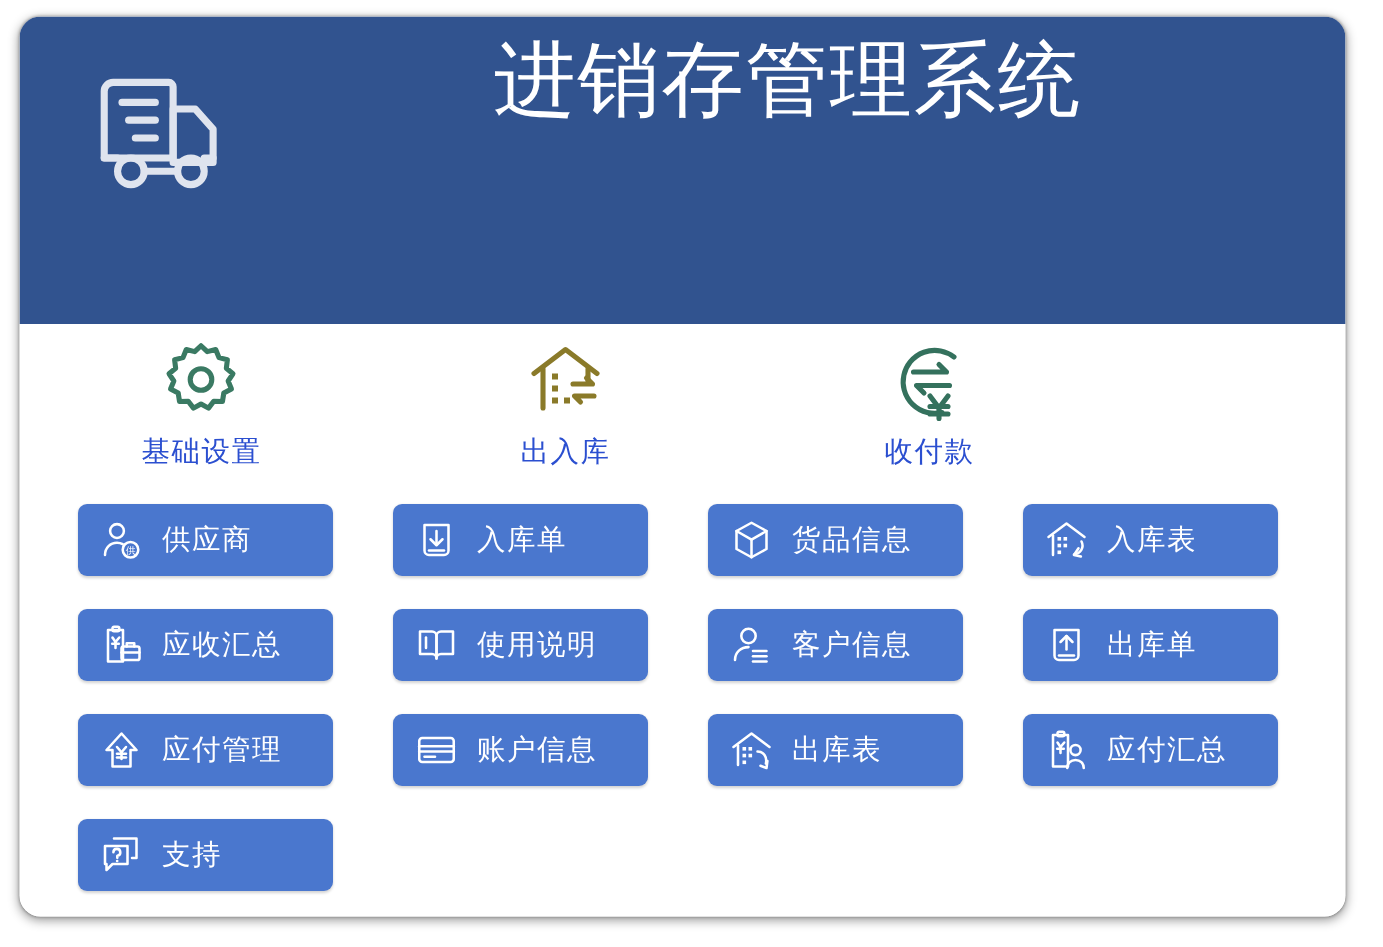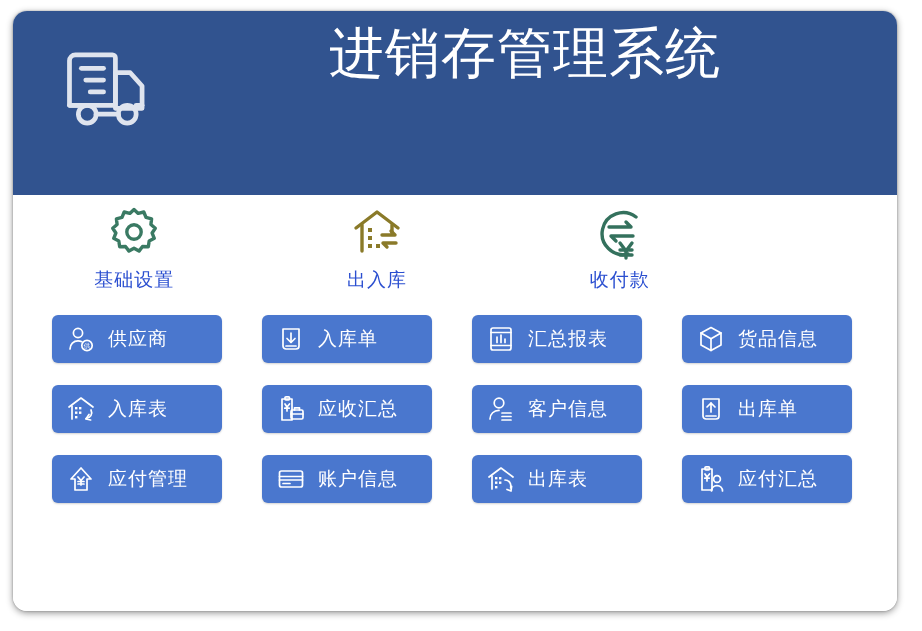--- a/index.html
+++ b/index.html
@@ -23,21 +23,21 @@
     height: 600px;
     background: #ffffff;
     border-radius: 14px;
     box-shadow: 0 2px 7px rgba(0,0,0,0.42), 0 0 2px rgba(0,0,0,0.30);
     overflow: hidden;
   }
 
   
   #header {
     position: relative;
-    height: 184px;
+    height: 205px;
     background: #31538f;
   }
   #header-truck-icon {
     position: absolute;
     left: 47px;
     top: 38px;
     width: 96px;
     height: 80px;
   }
   #header-text {
@@ -235,33 +235,20 @@
             <path d="M7 5h16v17a3 3 0 0 1-3 3H10a3 3 0 0 1-3-3z"></path>
             <line x1="15" y1="9" x2="15" y2="18"></line>
             <polyline points="11,14.5 15,18.5 19,14.5"></polyline>
             <line x1="10" y1="22" x2="20" y2="22"></line>
           </svg>
         </span>
         <span class="btn-label">入库单</span>
       </button>
 
 
-      <button class="grid-button">
-        <span class="btn-icon">
-          <svg viewBox="0 0 30 30" width="30" height="30" fill="none" stroke="#ffffff" stroke-width="1.7" stroke-linecap="round" stroke-linejoin="round">
-            <rect x="5" y="4" width="20" height="22" rx="2"></rect>
-            <line x1="5" y1="8.5" x2="25" y2="8.5"></line>
-            <line x1="5" y1="21.5" x2="25" y2="21.5"></line>
-            <line x1="11" y1="18.5" x2="11" y2="13"></line>
-            <line x1="15" y1="18.5" x2="15" y2="11"></line>
-            <line x1="19" y1="18.5" x2="19" y2="15"></line>
-          </svg>
-        </span>
-        <span class="btn-label">汇总报表</span>
-      </button>
 
       <button class="grid-button">
         <span class="btn-icon">
           <svg viewBox="0 0 30 30" width="30" height="30" fill="none" stroke="#ffffff" stroke-width="1.7" stroke-linecap="round" stroke-linejoin="round">
             <path d="M15 3.5l10 5.5v12l-10 5.5L5 21V9z"></path>
             <polyline points="5,9 15,14.8 25,9"></polyline>
             <line x1="15" y1="14.8" x2="15" y2="26.5"></line>
           </svg>
         </span>
         <span class="btn-label">货品信息</span>
@@ -294,20 +281,30 @@
             <line x1="11" y1="13" x2="11" y2="17"></line>
             <line x1="8.8" y1="14.2" x2="13.2" y2="14.2"></line>
             <rect x="15" y="16" width="12" height="9" rx="1.4"></rect>
             <path d="M18.5 16v-2.2h5V16"></path>
             <line x1="15" y1="20" x2="27" y2="20"></line>
           </svg>
         </span>
         <span class="btn-label">应收汇总</span>
       </button>
 
+      <button class="grid-button">
+        <span class="btn-icon">
+          <svg viewBox="0 0 30 30" width="30" height="30" fill="none" stroke="#ffffff" stroke-width="1.7" stroke-linecap="round" stroke-linejoin="round">
+            <path d="M4 6h8a3 3 0 0 1 3 3v15a3 3 0 0 0-3-3H4z"></path>
+            <path d="M26 6h-8a3 3 0 0 0-3 3v15a3 3 0 0 1 3-3h8z"></path>
+            <line x1="8" y1="10" x2="8" y2="17"></line>
+          </svg>
+        </span>
+        <span class="btn-label">使用说明</span>
+      </button>
 
       <button class="grid-button">
         <span class="btn-icon">
           <svg viewBox="0 0 30 30" width="30" height="30" fill="none" stroke="#ffffff" stroke-width="1.7" stroke-linecap="round" stroke-linejoin="round">
             <circle cx="13" cy="9" r="4.8"></circle>
             <path d="M4 25c0-5.2 4-8.6 9-8.6"></path>
             <line x1="16" y1="19" x2="25" y2="19"></line>
             <line x1="16" y1="22.5" x2="25" y2="22.5"></line>
             <line x1="16" y1="26" x2="25" y2="26"></line>
           </svg>
@@ -380,16 +377,27 @@
             <line x1="13.5" y1="10" x2="11" y2="13"></line>
             <line x1="11" y1="13" x2="11" y2="17"></line>
             <line x1="8.8" y1="14.2" x2="13.2" y2="14.2"></line>
             <circle cx="21" cy="15" r="3.4"></circle>
             <path d="M15.5 27c0-3.2 2.4-5.4 5.5-5.4s5.5 2.2 5.5 5.4"></path>
           </svg>
         </span>
         <span class="btn-label">应付汇总</span>
       </button>
 
+      <button class="grid-button">
+        <span class="btn-icon">
+          <svg viewBox="0 0 30 30" width="30" height="30" fill="none" stroke="#ffffff" stroke-width="1.7" stroke-linecap="round" stroke-linejoin="round">
+            <path d="M10 4h15v13h-3"></path>
+            <path d="M4 9h15v12H9l-4 4v-4H4z"></path>
+            <path d="M9.6 13.2a2.3 2.3 0 1 1 2.6 2.3v1.4"></path>
+            <circle cx="12.1" cy="19" r="0.9" fill="#ffffff" stroke="none"></circle>
+          </svg>
+        </span>
+        <span class="btn-label">支持</span>
+      </button>
 
     </div>
   </div>
 </div>
 
 </body></html>

